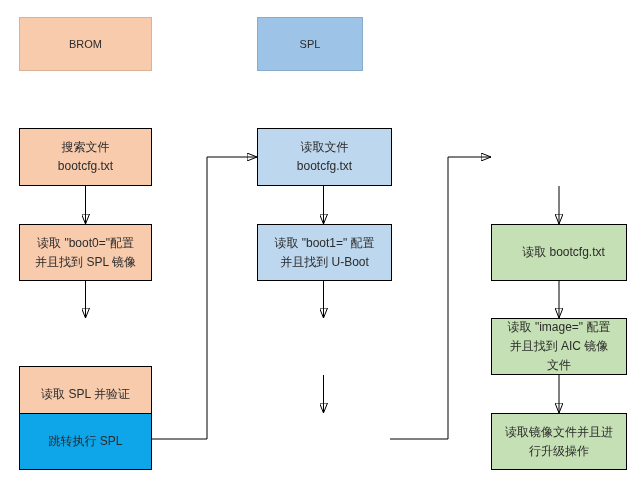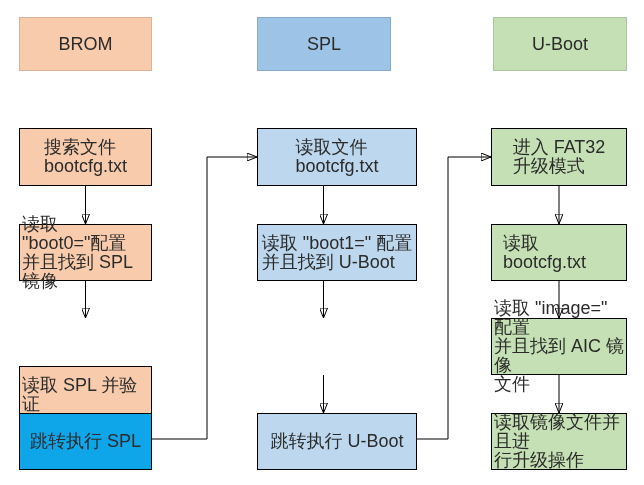--- a/index.html
+++ b/index.html
@@ -15,45 +15,45 @@
     background: #ffffff;
     overflow: hidden;
   }
   .hdr {
     position: absolute;
     top: 17px;
     height: 54px;
     display: flex;
     align-items: center;
     justify-content: center;
-    font-size: 18px;
+    font-size: 11px;
     color: #2b2b2b;
     border: 1px solid rgba(0,0,0,0.12);
     box-sizing: border-box;
   }
   .box {
     position: absolute;
     border: 1px solid #000000;
     box-sizing: border-box;
     display: flex;
     align-items: center;
     justify-content: center;
-    text-align: left;
-    font-size: 18px;
+    text-align: center;
+    font-size: 12px;
     line-height: 19px;
     color: #2b2b2b;
     white-space: pre-line;
     padding: 0 2px;
   }
   
   .c1 { left: 19px;  width: 133px; }
-  .c2 { left: 257px; width: 160px; }
+  .c2 { left: 257px; width: 135px; }
   .c3 { left: 491px; width: 136px; }
   .hdr.c1 { left: 19px;  width: 133px; }
-  .hdr.c2 { left: 257px; width: 134px; }
+  .hdr.c2 { left: 257px; width: 106px; }
   .hdr.c3 { left: 493px; width: 134px; }
   
   .r1 { top: 128px; height: 58px; }
   .r2 { top: 224px; height: 57px; }
   .r3 { top: 318px; height: 57px; }
   .r4 { top: 413px; height: 57px; }
   #connectors {
     position: absolute;
     left: 0; top: 0;
     width: 644px; height: 485px;
@@ -88,37 +88,33 @@
     <path d="M559 186 L559 224" marker-end="url(#arrowhead)"></path>
     <path d="M559 281 L559 318" marker-end="url(#arrowhead)"></path>
     <path d="M559 375 L559 413" marker-end="url(#arrowhead)"></path>
 
     <path d="M152 439 L207 439 L207 157 L257 157" marker-end="url(#arrowhead)"></path>
     <path d="M390 439 L448 439 L448 157 L491 157" marker-end="url(#arrowhead)"></path>
   </svg>
 
   <div class="hdr c1" style="background-color: rgb(248, 203, 173);">BROM</div>
   <div class="hdr c2" style="background-color: rgb(157, 195, 230);">SPL</div>
-  <div class="hdr c3" style="background-color: rgb(197, 224, 180);">U-Boot</div>
 
   <div class="box c1 r1" style="background-color: rgb(248, 203, 173);">搜索文件
 bootcfg.txt</div>
   <div class="box c1 r2" style="background-color: rgb(248, 203, 173);">读取 "boot0="配置
 并且找到 SPL 镜像</div>
   <div class="box c1 r3" style="background-color: rgb(248, 203, 173); margin-top: 48px;">读取 SPL 并验证</div>
   <div class="box c1 r4" style="background-color: #0ea5e9;">跳转执行 SPL</div>
 
   <div class="box c2 r1" style="background-color: rgb(189, 215, 238);">读取文件
 bootcfg.txt</div>
   <div class="box c2 r2" style="background-color: rgb(189, 215, 238);">读取 "boot1=" 配置
 并且找到 U-Boot</div>
-  <div class="box c2 r4" style="background-color: rgb(189, 215, 238);">跳转执行 U-Boot</div>
 
-  <div class="box c3 r1" style="background-color: rgb(197, 224, 180);">进入 FAT32
-升级模式</div>
   <div class="box c3 r2" style="background-color: rgb(197, 224, 180); padding-left: 11px;">读取 bootcfg.txt</div>
   <div class="box c3 r3" style="background-color: rgb(197, 224, 180);">读取 "image=" 配置
 并且找到 AIC 镜像
 文件</div>
   <div class="box c3 r4" style="background-color: rgb(197, 224, 180);">读取镜像文件并且进
 行升级操作</div>
 
 </div>
 
 </body></html>

